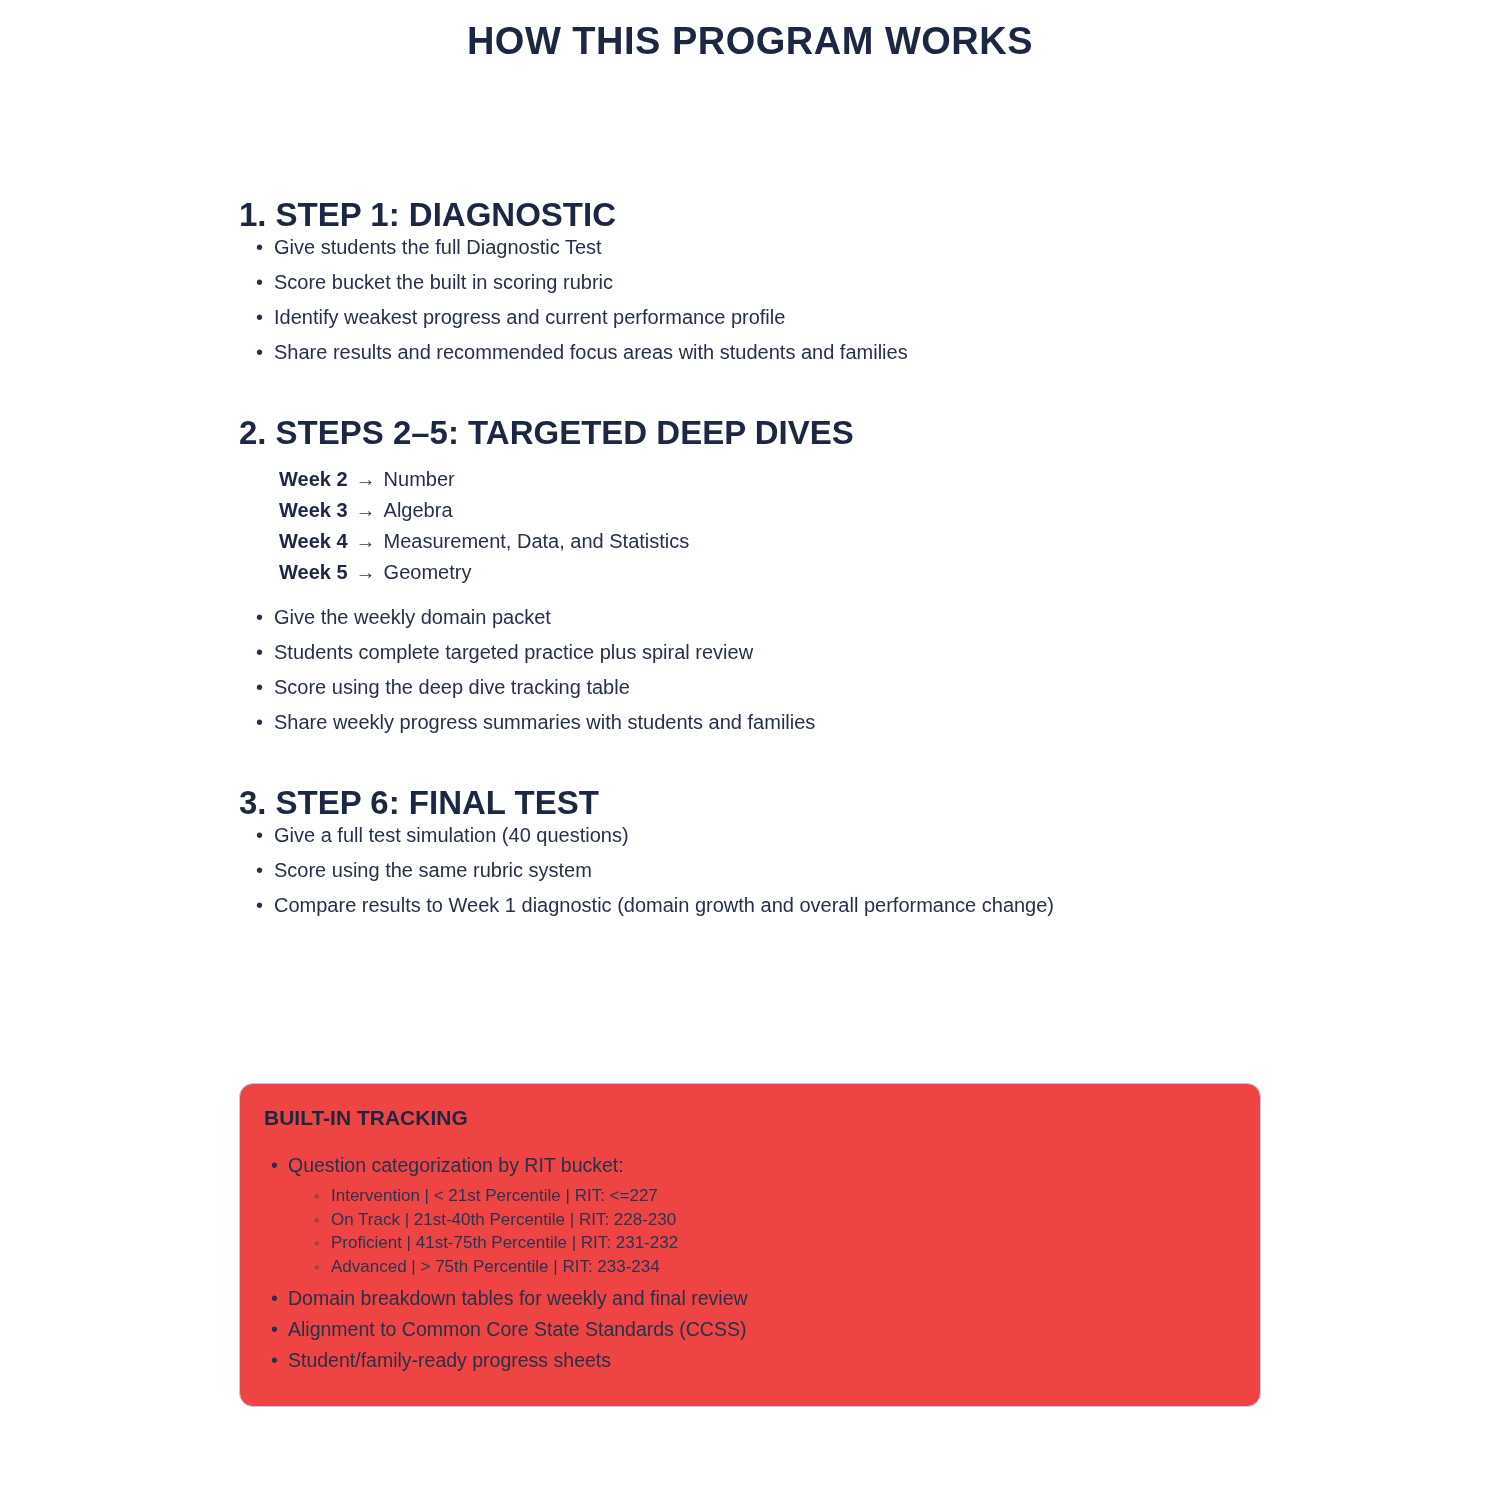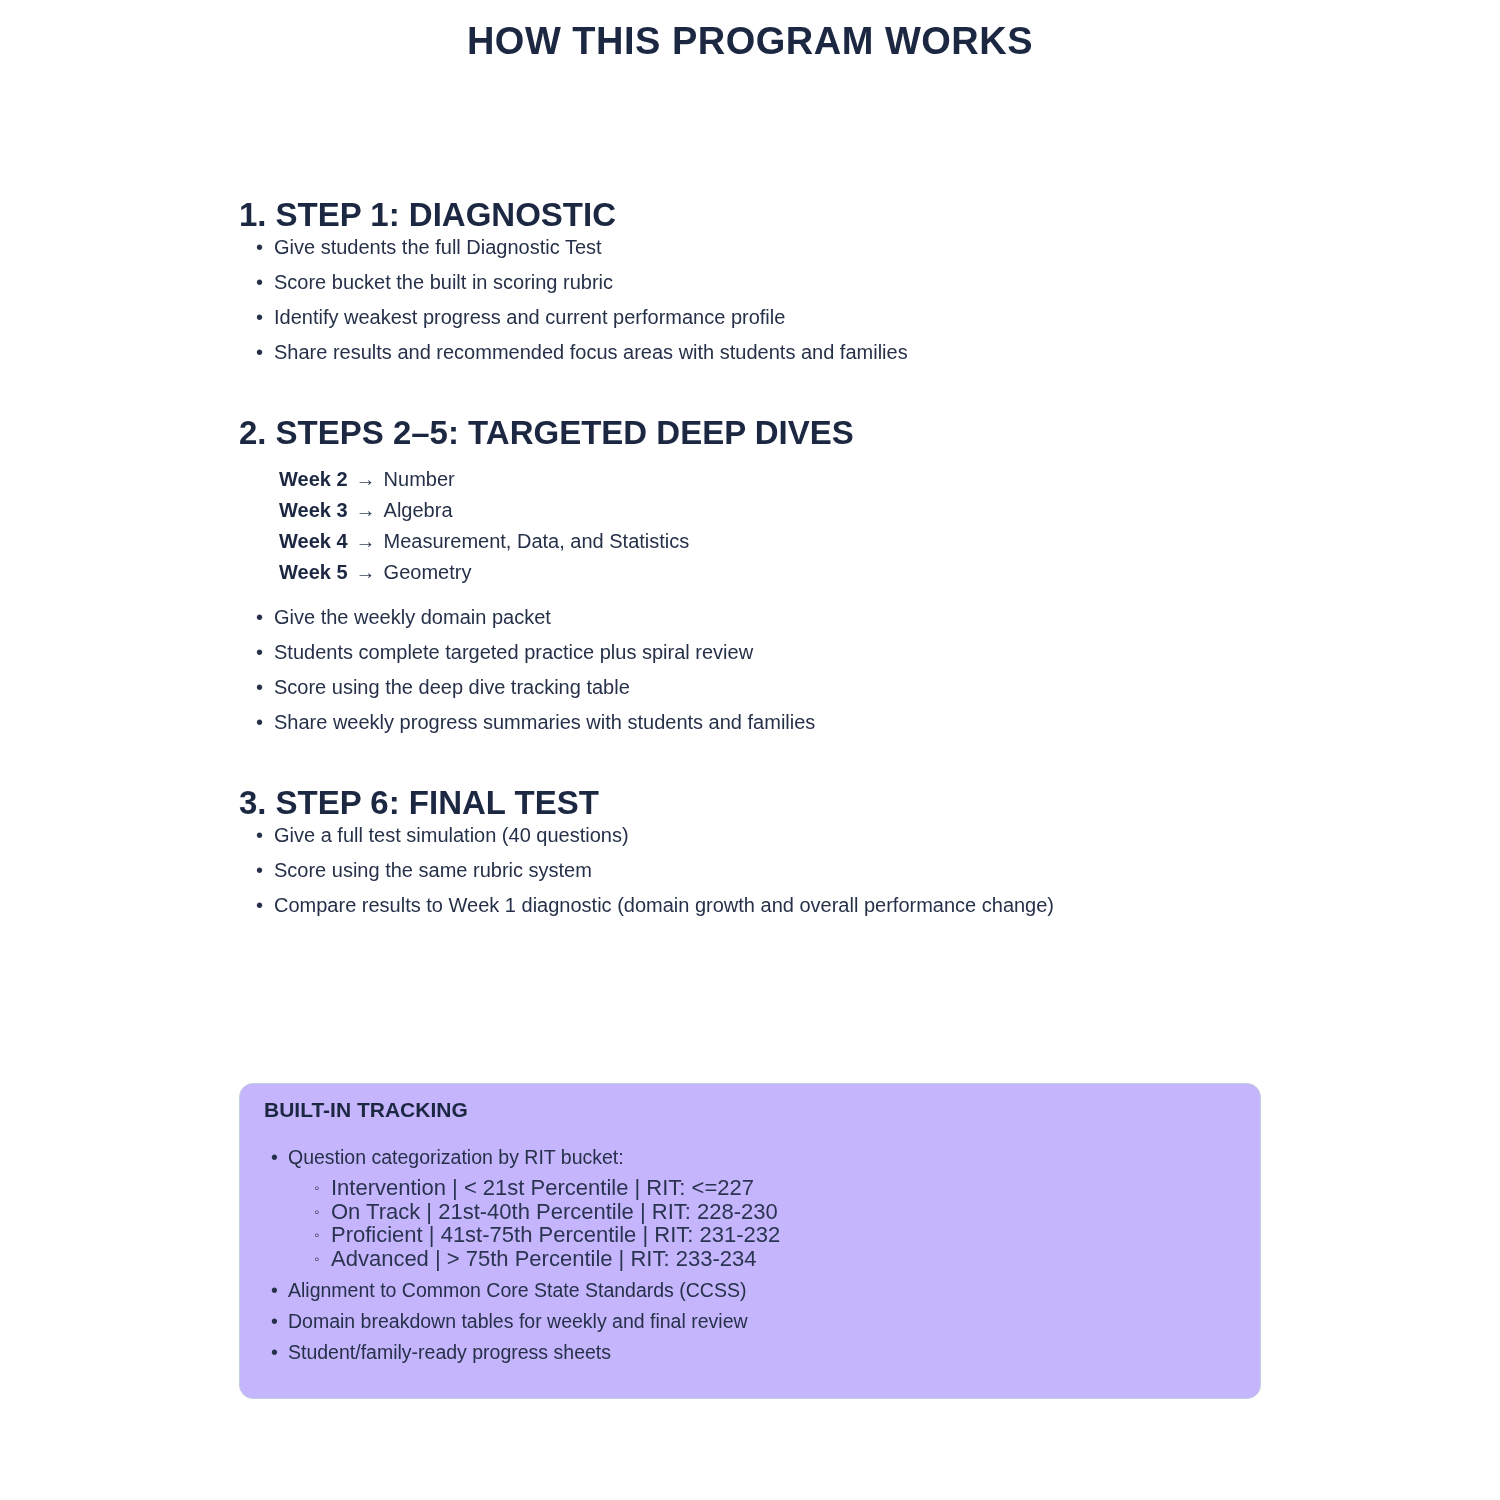--- a/index.html
+++ b/index.html
@@ -48,24 +48,24 @@
     color: #263149;
   }
   .weeks { margin: 16px 0 0 40px; }
   .week-row { font-size: 20px; line-height: 31px; color: #263149; }
   .week-label { font-weight: 700; color: #1c2742; }
   .week-arrow { margin: 0 8px; color: #35405a; }
   .section .weeks + ul.bullets { margin-top: 12px; }
 
   .tracking-box {
     margin-top: 160px;
-    background: #c4b5fd;
+    background: #ef4444;
     border: 1.5px solid #c3cede;
     border-radius: 14px;
-    padding: 14px 28px 30px 24px;
+    padding: 22px 28px 30px 24px;
   }
   .tracking-box-heading {
     font-size: 21px;
     font-weight: 700;
     color: #1c2742;
   }
   ul.box-bullets { list-style: none; margin-top: 20px; }
   ul.box-bullets > li {
     position: relative;
     padding-left: 24px;
@@ -76,21 +76,21 @@
   ul.box-bullets > li::before {
     content: "\2022";
     position: absolute;
     left: 7px;
     color: #263149;
   }
   ul.sub-bullets { list-style: none; margin: 3px 0 5px 26px; }
   ul.sub-bullets li {
     position: relative;
     padding-left: 17px;
-    font-size: 22px;
+    font-size: 17px;
     line-height: 23.5px;
     color: #2a3450;
   }
   ul.sub-bullets li::before {
     content: "\25E6";
     position: absolute;
     left: 0;
     font-size: 15px;
     color: #2a3450;
   }
@@ -156,19 +156,19 @@
     <ul class="box-bullets">
       <li>
         <span>Question categorization by RIT bucket:</span>
         <ul class="sub-bullets">
           <li>Intervention | &lt; 21st Percentile | RIT: &lt;=227</li>
           <li>On Track | 21st-40th Percentile | RIT: 228-230</li>
           <li>Proficient | 41st-75th Percentile | RIT: 231-232</li>
           <li>Advanced | &gt; 75th Percentile | RIT: 233-234</li>
         </ul>
       </li>
+      <li>Domain breakdown tables for weekly and final review</li>
       <li>Alignment to Common Core State Standards (CCSS)</li>
-      <li>Domain breakdown tables for weekly and final review</li>
       <li>Student/family-ready progress sheets</li>
     </ul>
   </div>
 
 </main>
 
 </body></html>

